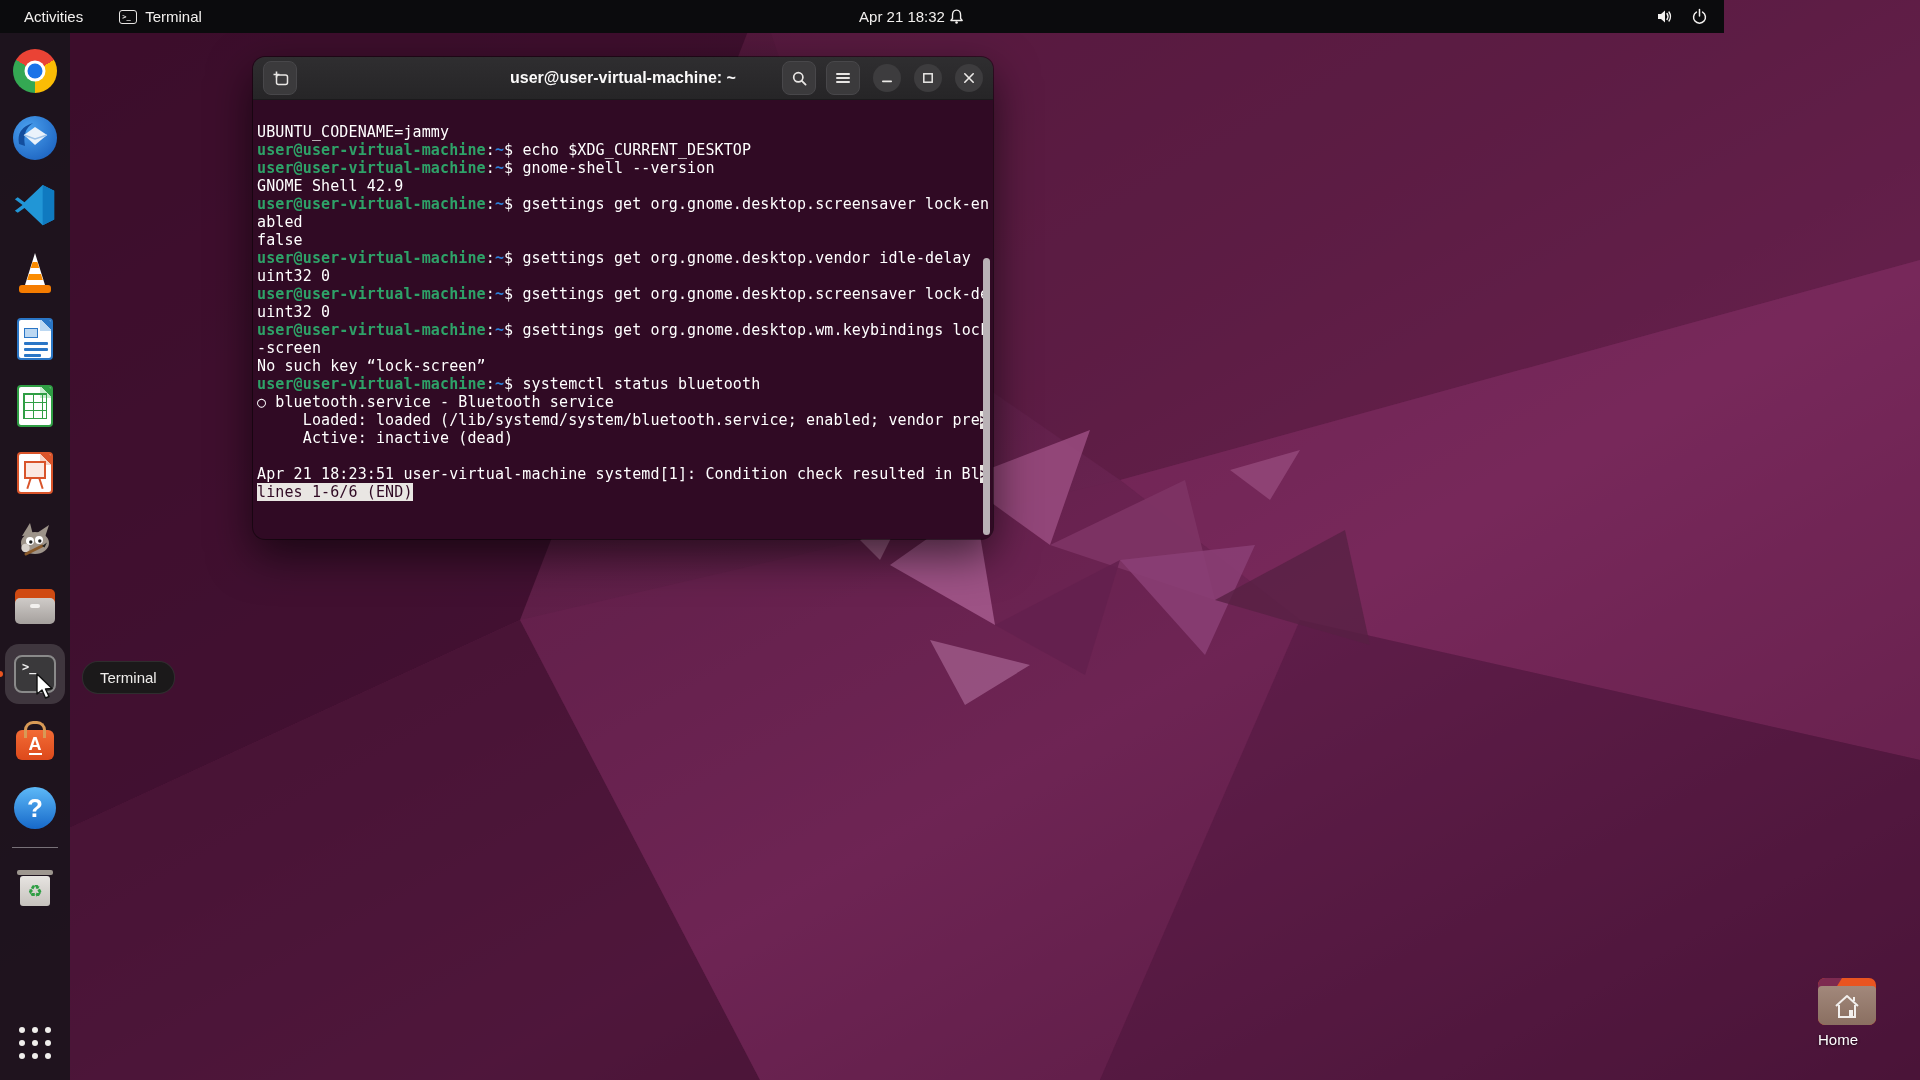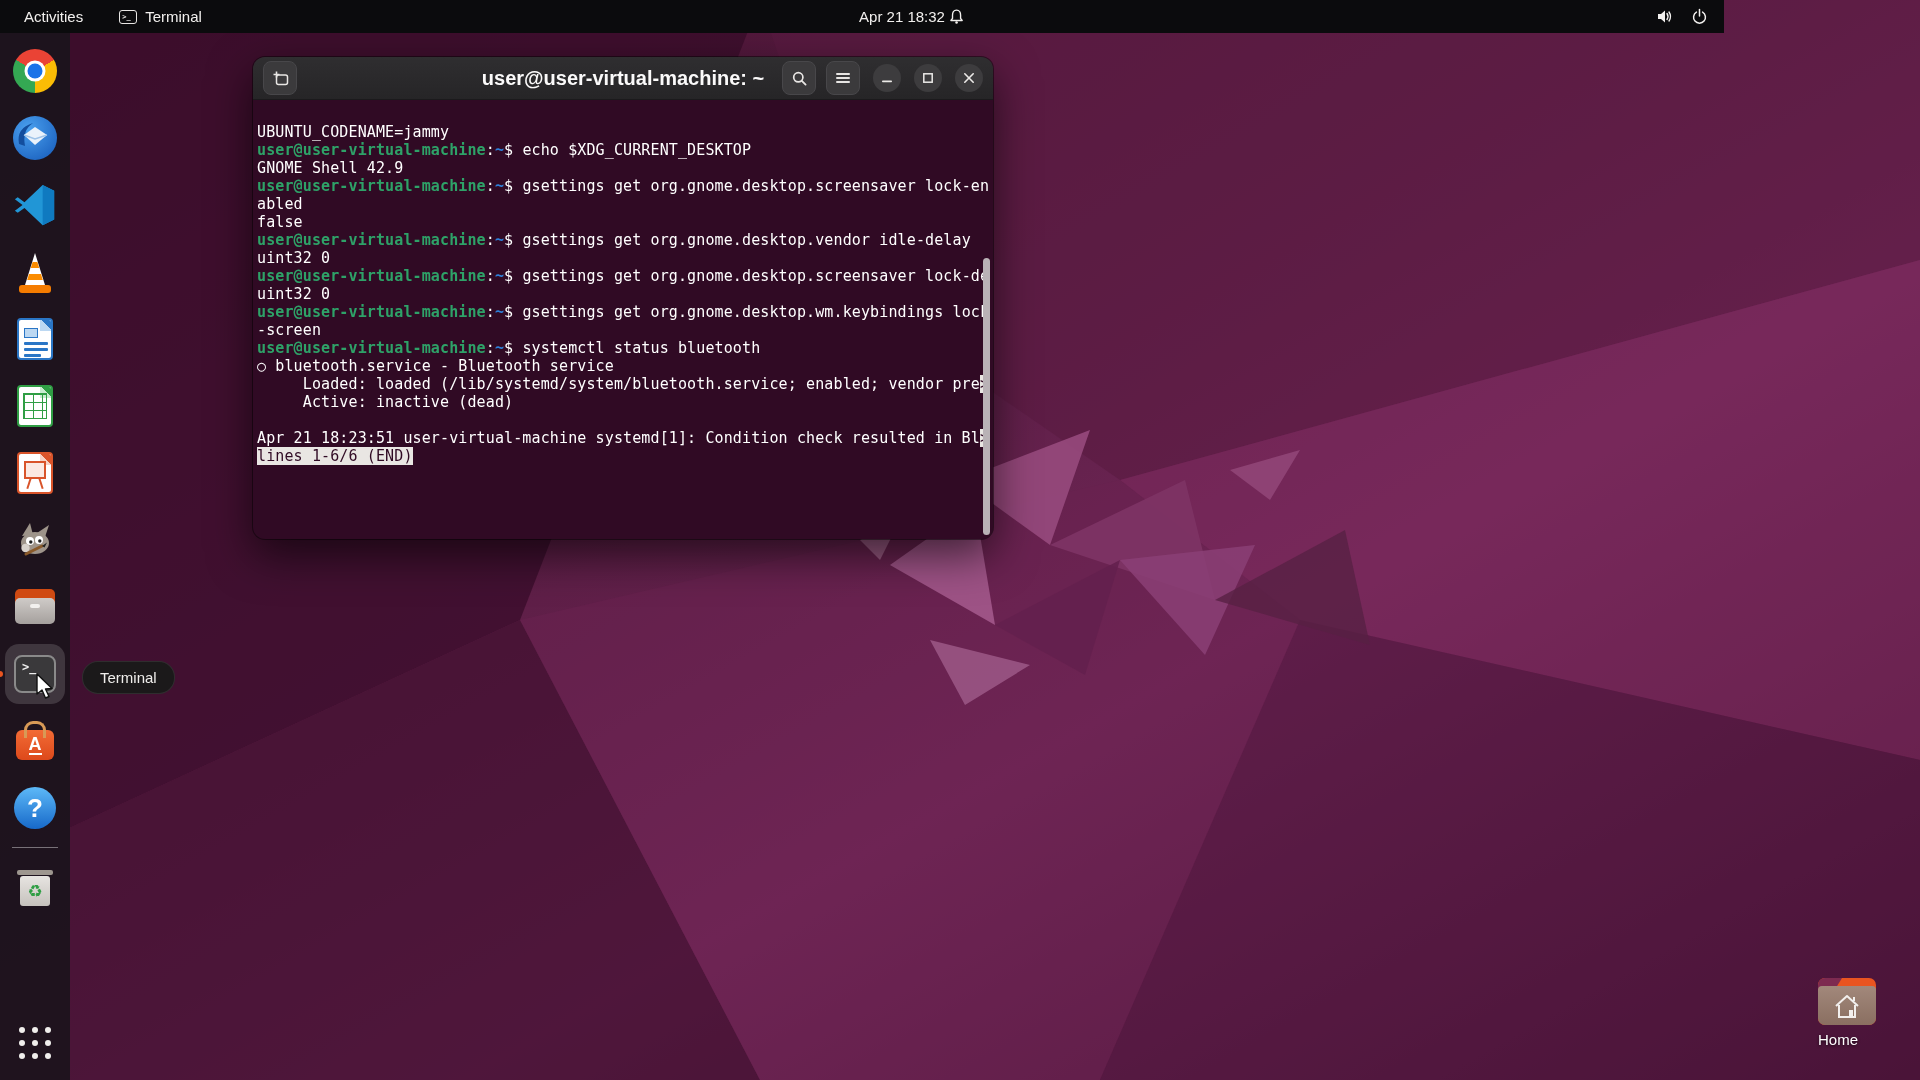--- a/index.html
+++ b/index.html
@@ -93,21 +93,21 @@
   .cursor{position:fixed;left:34px;top:672px;z-index:70}
 
   
   .window{position:absolute;left:253px;top:57px;width:740px;height:482px;border-radius:12px;overflow:hidden;
     background:#300a24;box-shadow:0 16px 44px rgba(0,0,0,.6),0 0 0 1px rgba(0,0,0,.45);z-index:20}
   .titlebar{height:43px;background:linear-gradient(#2f2e30,#262527);border-bottom:1px solid #1b1a1c;
     display:flex;align-items:center;padding:0 10px;position:relative}
   .sq-btn{width:34px;height:34px;border-radius:8px;background:#3b3a3c;border:1px solid #48474a;
     display:flex;align-items:center;justify-content:center;flex:none}
   .win-title{position:absolute;left:50%;transform:translateX(-50%);color:#fbfafa;
-    font-size:20px;font-weight:bold;white-space:nowrap}
+    font-size:16px;font-weight:bold;white-space:nowrap}
   .tb-spacer{flex:1}
   .circ-btn{width:28px;height:28px;border-radius:50%;background:#3d3c3e;display:flex;
     align-items:center;justify-content:center;margin-left:13px;flex:none}
   .circ-btn:first-of-type{margin-left:22px}
 
   .term{position:relative;height:439px;padding:23px 0 0 4px;
     font-family:"DejaVu Sans Mono",monospace;font-size:15px;line-height:18px;color:#fff}
   .term-line{white-space:pre;height:18px;letter-spacing:.12px}
   .t-g{color:#2ea268;font-weight:bold}
   .t-b{color:#2d7fd8;font-weight:bold}
@@ -371,30 +371,32 @@
       <svg width="12" height="12" viewBox="0 0 12 12">
           <line x1="1.8" y1="1.8" x2="10.2" y2="10.2" stroke="#eceae8" stroke-width="1.6" stroke-linecap="round"></line>
           <line x1="10.2" y1="1.8" x2="1.8" y2="10.2" stroke="#eceae8" stroke-width="1.6" stroke-linecap="round"></line>
         </svg>
     </div>
   </div>
   <div class="term">
     <div class="term-scrollbar"></div>
   <div class="term-line"><span class="t-w">UBUNTU_CODENAME=jammy</span></div>
       <div class="term-line"><span class="t-g">user@user-virtual-machine</span><span class="t-w">:</span><span class="t-b">~</span><span class="t-w">$ echo $XDG_CURRENT_DESKTOP</span></div>
+      <div class="term-line"><span class="t-g">user@user-virtual-machine</span><span class="t-w">:</span><span class="t-b">~</span><span class="t-w">$ gnome-shell --version</span></div>
       <div class="term-line"><span class="t-w">GNOME Shell 42.9</span></div>
       <div class="term-line"><span class="t-g">user@user-virtual-machine</span><span class="t-w">:</span><span class="t-b">~</span><span class="t-w">$ gsettings get org.gnome.desktop.screensaver lock-en</span></div>
       <div class="term-line"><span class="t-w">abled</span></div>
       <div class="term-line"><span class="t-w">false</span></div>
       <div class="term-line"><span class="t-g">user@user-virtual-machine</span><span class="t-w">:</span><span class="t-b">~</span><span class="t-w">$ gsettings get org.gnome.desktop.vendor idle-delay</span></div>
       <div class="term-line"><span class="t-w">uint32 0</span></div>
       <div class="term-line"><span class="t-g">user@user-virtual-machine</span><span class="t-w">:</span><span class="t-b">~</span><span class="t-w">$ gsettings get org.gnome.desktop.screensaver lock-de</span></div>
       <div class="term-line"><span class="t-w">uint32 0</span></div>
       <div class="term-line"><span class="t-g">user@user-virtual-machine</span><span class="t-w">:</span><span class="t-b">~</span><span class="t-w">$ gsettings get org.gnome.desktop.wm.keybindings lock</span></div>
       <div class="term-line"><span class="t-w">-screen</span></div>
+      <div class="term-line"><span class="t-w">No such key “lock-screen”</span></div>
       <div class="term-line"><span class="t-g">user@user-virtual-machine</span><span class="t-w">:</span><span class="t-b">~</span><span class="t-w">$ systemctl status bluetooth</span></div>
       <div class="term-line"><span class="t-w">○ bluetooth.service - Bluetooth service</span></div>
       <div class="term-line"><span class="t-w">     Loaded: loaded (/lib/systemd/system/bluetooth.service; enabled; vendor pre</span><span class="t-r">&gt;</span></div>
       <div class="term-line"><span class="t-w">     Active: inactive (dead)</span></div>
       <div class="term-line"></div>
       <div class="term-line"><span class="t-w">Apr 21 18:23:51 user-virtual-machine systemd[1]: Condition check resulted in Bl</span><span class="t-r">&gt;</span></div>
       <div class="term-line"><span class="t-r">lines 1-6/6 (END)</span></div>
     </div>
 </div>
 

